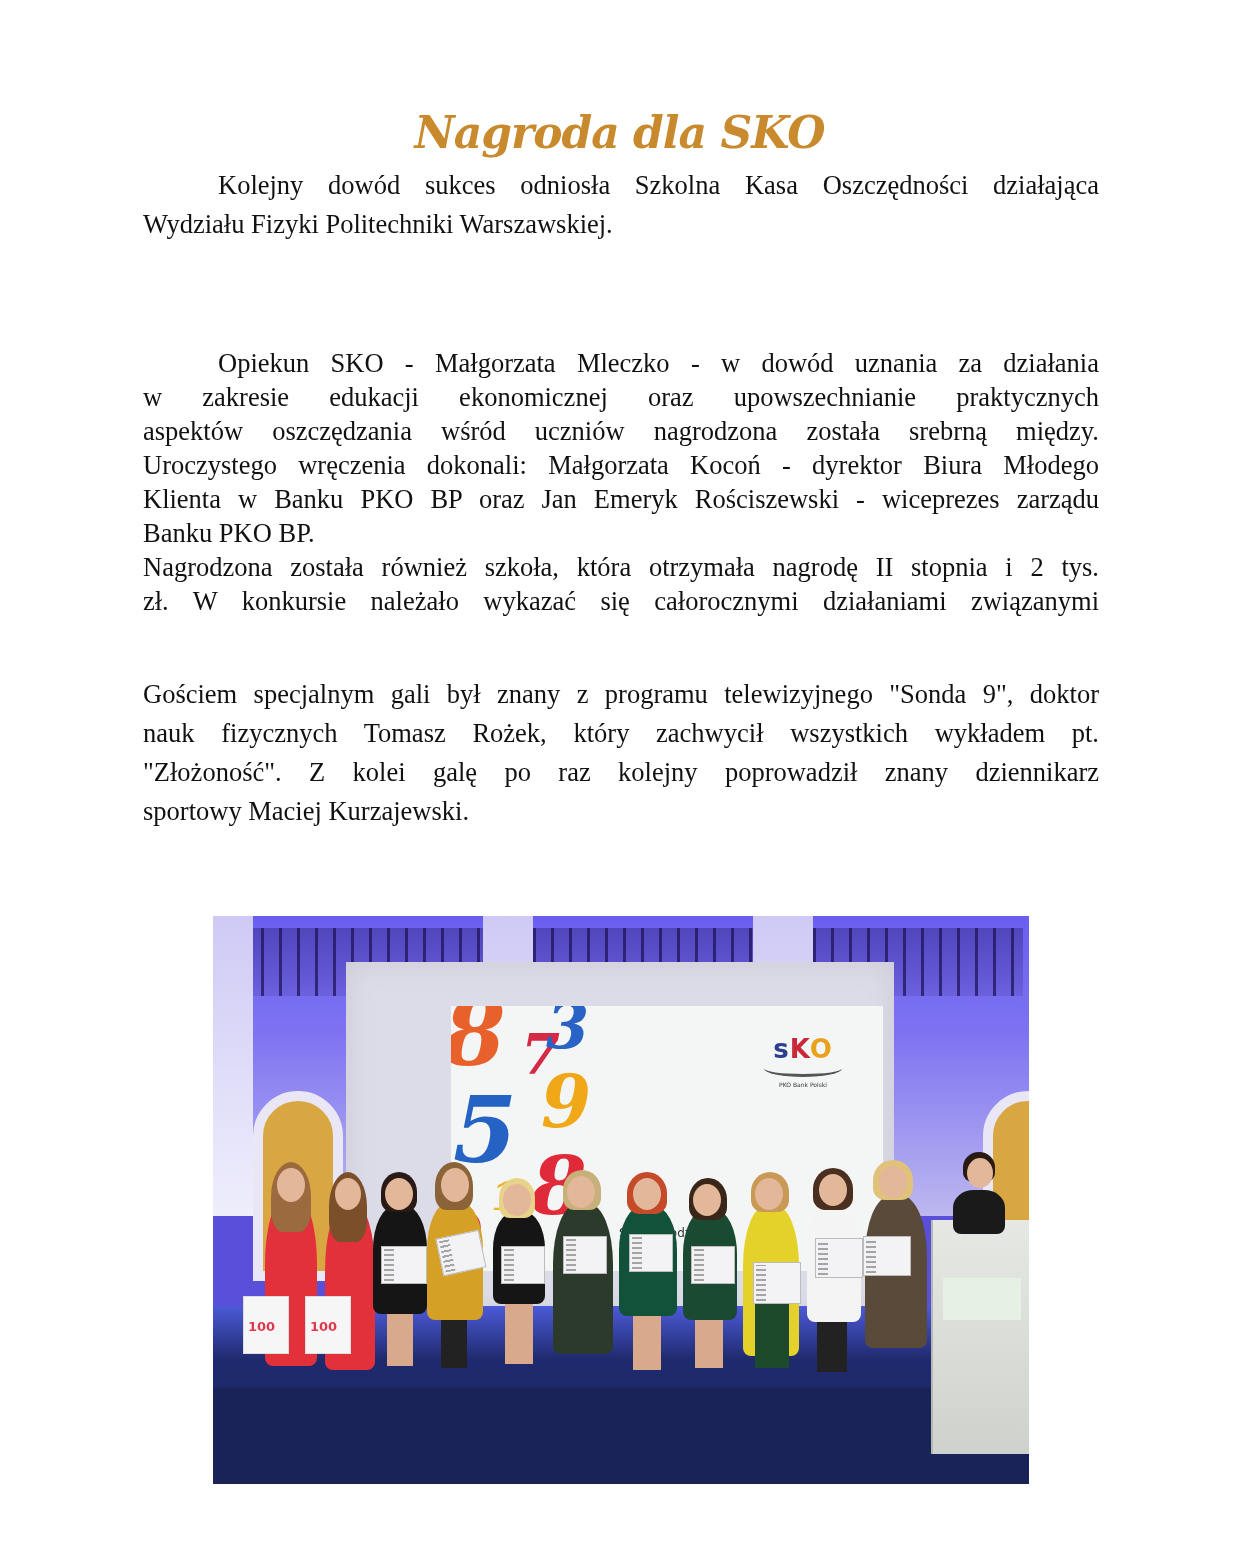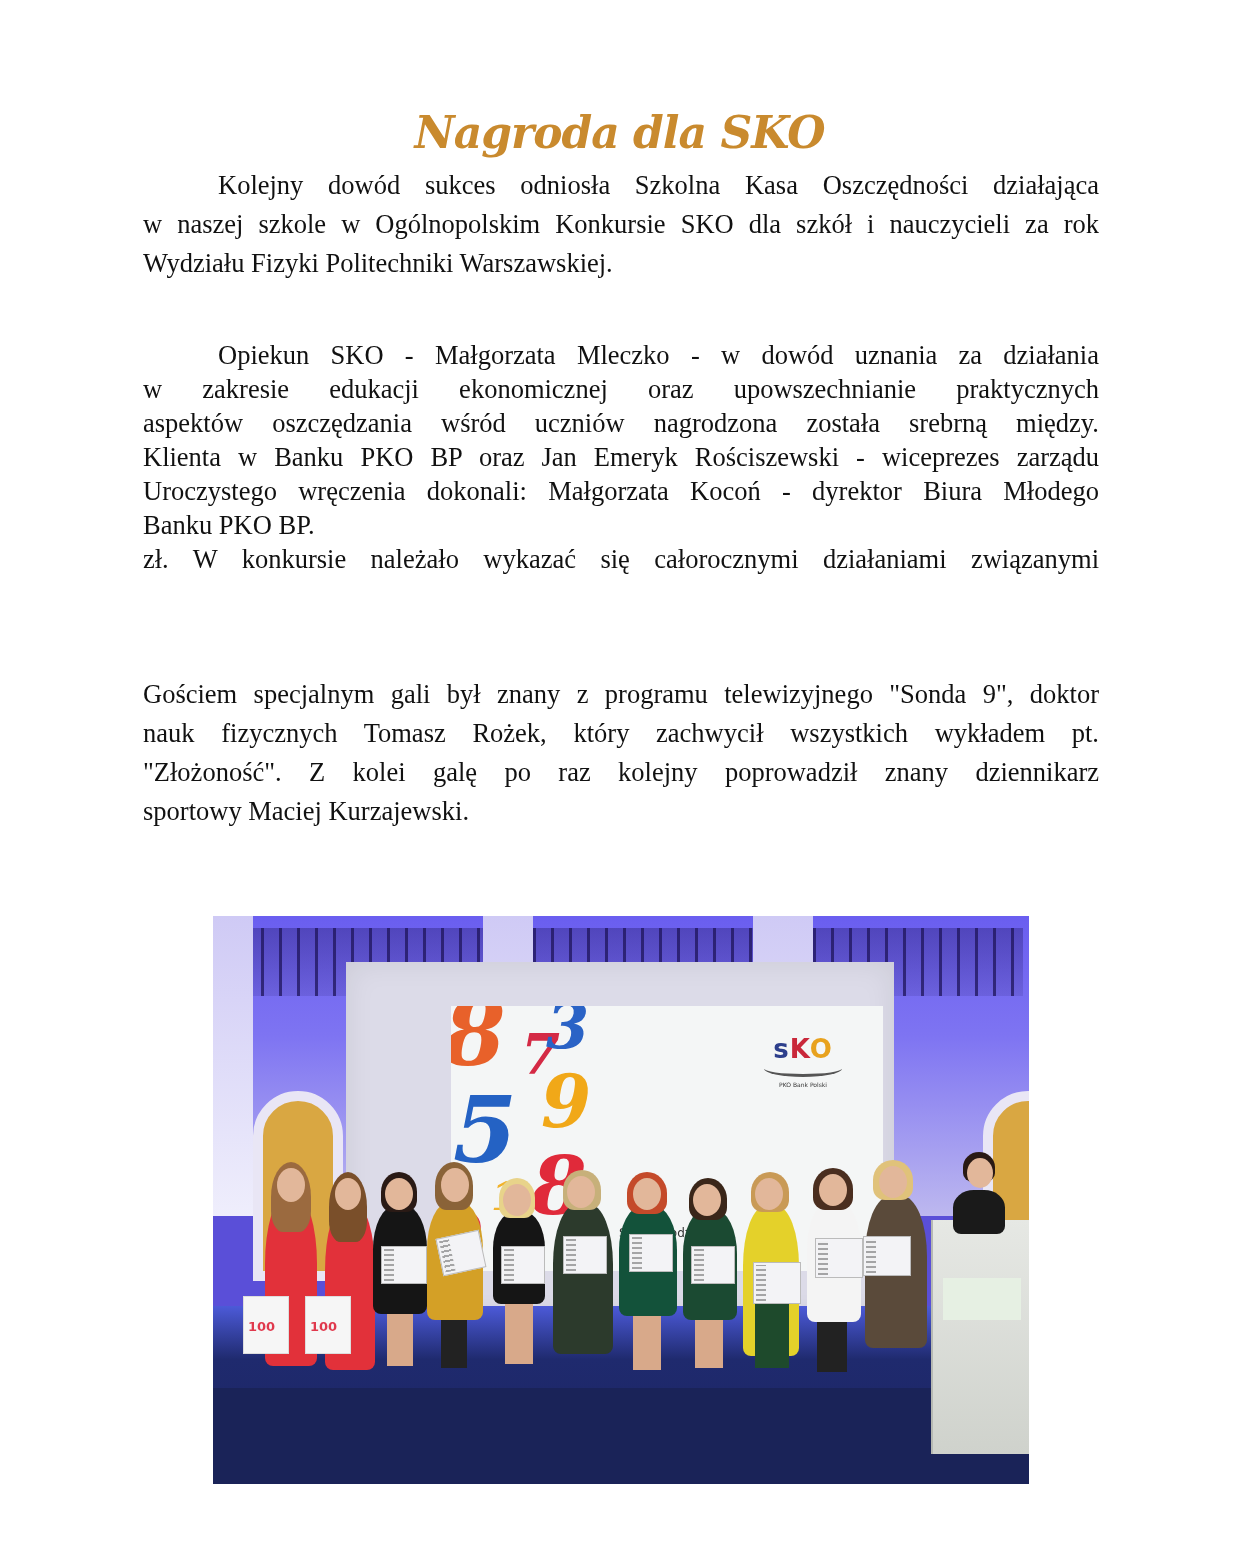--- a/index.html
+++ b/index.html
@@ -12,21 +12,21 @@
 
   .para { position: absolute; left: 143px; width: 956px; font-size: 26.5px;
           text-align: justify; }
   .para .line { display: block; height: 39px; line-height: 39px; white-space: nowrap;
                 text-align: justify; text-align-last: justify; }
   .para .line.last { text-align-last: left; }
   .para .indent { padding-left: 75px; }
   .p2 .line { height: 34px; line-height: 34px; }
 
   #p1 { top: 166px; }
-  #p2 { top: 338px; }
+  #p2 { top: 346px; }
   #p3 { top: 675px; }
 
   
   .photo { position: absolute; left: 213px; top: 916px; width: 816px; height: 568px;
            overflow: hidden; background: #5a4fd8; }
   .bg-top { position: absolute; left: 0; top: 0; width: 816px; height: 300px;
             background: linear-gradient(180deg,#6a5ef0 0%,#7e74f2 40%,#bdb8ef 100%); }
   .railing { position: absolute; top: 12px; height: 68px;
              background: repeating-linear-gradient(90deg, rgba(30,20,90,.75) 0 3px, transparent 3px 18px),
                          linear-gradient(180deg, rgba(40,30,110,.4), rgba(40,30,110,.15)); }
@@ -64,31 +64,31 @@
   .bag::after { content: "100"; position: absolute; left: 4px; top: 22px; font-family: "DejaVu Sans", sans-serif;
                 font-size: 13px; font-weight: bold; color: #e0394d; }
 </style>
 </head>
 <body>
 
 <h1 class="title">Nagroda dla SKO</h1>
 
 <div class="para p1" id="p1">
   <span class="line indent">Kolejny dowód sukces odniosła Szkolna Kasa Oszczędności działająca</span>
-  <span class="line">w naszej szkole w Ogólnopolskim Konkursie SKO dla szkół i nauczycieli za rok</span>
   <span class="line last">Wydziału Fizyki Politechniki Warszawskiej.</span>
 </div>
 
 <div class="para p2" id="p2">
   <span class="line indent">Opiekun SKO - Małgorzata Mleczko - w dowód uznania za działania</span>
   <span class="line">w zakresie edukacji ekonomicznej oraz upowszechnianie praktycznych</span>
   <span class="line">aspektów oszczędzania wśród uczniów nagrodzona została srebrną między.</span>
+  <span class="line">Uroczystego wręczenia dokonali: Małgorzata Kocoń - dyrektor Biura Młodego</span>
   <span class="line">Klienta w Banku PKO BP oraz Jan Emeryk Rościszewski - wiceprezes zarządu</span>
-  <span class="line">Uroczystego wręczenia dokonali: Małgorzata Kocoń - dyrektor Biura Młodego</span>
   <span class="line last">Banku PKO BP.</span>
+  <span class="line">Nagrodzona została również szkoła, która otrzymała nagrodę II stopnia i 2 tys.</span>
   <span class="line">zł. W konkursie należało wykazać się całorocznymi działaniami związanymi</span>
 </div>
 
 <div class="para p3" id="p3">
   <span class="line">Gościem specjalnym gali był znany z programu telewizyjnego "Sonda 9", doktor</span>
   <span class="line">nauk fizycznych Tomasz Rożek, który zachwycił wszystkich wykładem pt.</span>
   <span class="line">"Złożoność". Z kolei galę po raz kolejny poprowadził znany dziennikarz</span>
   <span class="line last">sportowy Maciej Kurzajewski.</span>
 </div>
 

